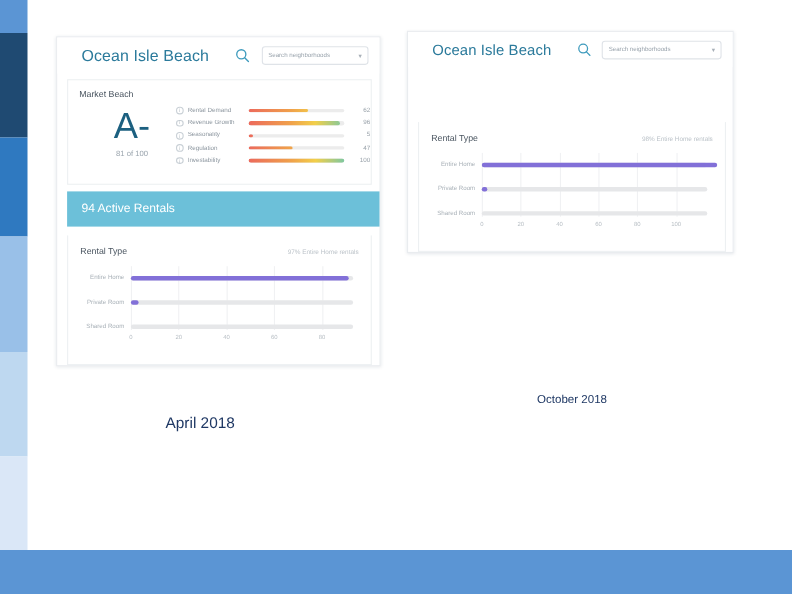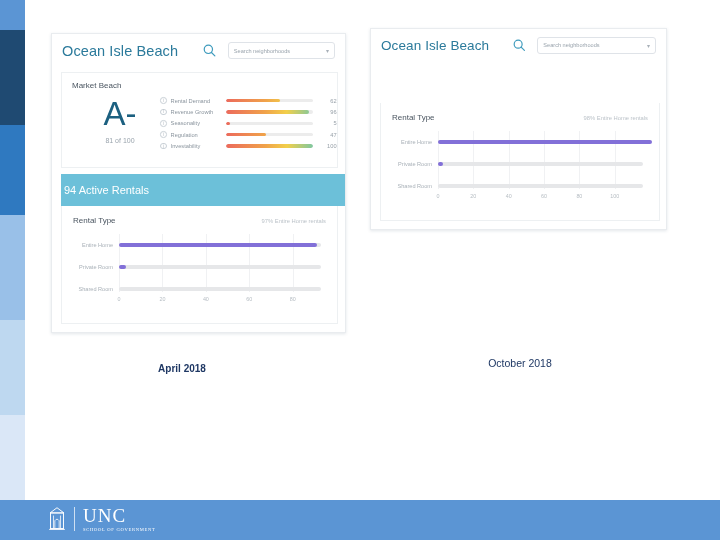--- a/index.html
+++ b/index.html
@@ -45,20 +45,21 @@
     display: flex;
     align-items: center;
     background: #ffffff;
     box-sizing: border-box;
   }
   .app-title {
     color: #2b7a9b;
     font-weight: 400;
     letter-spacing: .1px;
     white-space: nowrap;
+    margin-left: 12px;
   }
   .search-icon-wrap {
     display: flex;
     align-items: center;
     justify-content: center;
     color: #3e9bbd;
   }
   .search-field {
     display: flex;
     align-items: center;
@@ -152,20 +153,21 @@
     align-items: center;
     box-sizing: border-box;
     font-weight: 400;
   }
 
   
   .chart-block {
     background: #ffffff;
     box-sizing: border-box;
     position: relative;
+    margin-top: 8px;
   }
   .chart-head {
     display: flex;
     align-items: baseline;
     justify-content: space-between;
   }
   .chart-title {
     color: #4a5560;
   }
   .chart-note {
@@ -332,21 +334,21 @@
             <span class="info-dot" style="width: 6.6px; height: 6.6px; font-size: 4.6px;">i</span>
             <span class="metric-label" style="font-size: 5.7px; width: 55px; margin-left: 4px;">Investability</span>
             <span class="metric-track" style="width: 87px; height: 3.6px;">
               <span class="metric-fill" style="display: block; width: 100%; background-size: 100% 100%;"></span>
             </span>
             <span class="metric-val" style="font-size: 5.7px; width: 18px; margin-left: 6px;">100</span>
           </div>
         </div>
     </div>
 
-    <div class="teal-banner" style="position:absolute; left:9px; top:140px; width:324px; height:32px; padding-left:3px; font-size:11px;">94 Active Rentals</div>
+    <div class="teal-banner" style="position:absolute; left:9px; top:140px; width:324px; height:32px; padding-left:13px; font-size:11px;">94 Active Rentals</div>
 
     <div class="chart-block" style="position:absolute; left:9px; top:172px; width:277px; height:118px; border:1px solid #edf0f2; border-top:none;">
 
       <div class="chart-head" style="position:absolute; left:11px; right:11px; top:10px;">
         <span class="chart-title" style="font-size:8px;">Rental Type</span>
         <span class="chart-note" style="font-size:5.8px;">97% Entire Home rentals</span>
       </div>
 
       <div class="plot" id="plot-left" style="left:0; top:28px; width:277px; height:82px;">
           <div class="gridline" style="left: 57px; height: 58px;"></div>
@@ -435,37 +437,22 @@
           <div class="xtick" style="left: 57px; top: 62px; font-size: 5.4px;">0</div>
           <div class="xtick" style="left: 92.3448px; top: 62px; font-size: 5.4px;">20</div>
           <div class="xtick" style="left: 127.69px; top: 62px; font-size: 5.4px;">40</div>
           <div class="xtick" style="left: 163.034px; top: 62px; font-size: 5.4px;">60</div>
           <div class="xtick" style="left: 198.379px; top: 62px; font-size: 5.4px;">80</div>
           <div class="xtick" style="left: 233.724px; top: 62px; font-size: 5.4px;">100</div>
         </div>
     </div>
   </div>
 
-  <div class="caption" style="left:122px; top:363px; width:120px; font-size:10px;font-weight:bold;">
+  <div class="caption" style="left:122px; top:376px; width:120px; font-size:14px;">
     <span>April 2018</span>
   </div>
   <div class="caption" style="left:460px; top:357px; width:120px; font-size:10.5px;">
     <span>October 2018</span>
   </div>
 
   <div id="footer-bar"></div>
-  <div id="logo-block">
-    <svg width="18" height="26" viewBox="0 0 20 30" aria-hidden="true">
-      <rect x="2.5" y="8" width="15" height="18" fill="none" stroke="#ffffff" stroke-width="1.1"></rect>
-      <path d="M2 8 L10 2 L18 8 Z" fill="none" stroke="#ffffff" stroke-width="1.1"></path>
-      <line x1="6" y1="11" x2="6" y2="26" stroke="#ffffff" stroke-width="0.9"></line>
-      <line x1="14" y1="11" x2="14" y2="26" stroke="#ffffff" stroke-width="0.9"></line>
-      <path d="M7.5 26 L7.5 17 Q10 13.5 12.5 17 L12.5 26" fill="none" stroke="#ffffff" stroke-width="0.9"></path>
-      <line x1="1" y1="27" x2="19" y2="27" stroke="#ffffff" stroke-width="1.1"></line>
-    </svg>
-    <div id="logo-divider"></div>
-    <div>
-      <div class="logo-unc">UNC</div>
-      <div class="logo-sub">SCHOOL OF GOVERNMENT</div>
-    </div>
-  </div>
 
 </div>
 
 </body></html>

